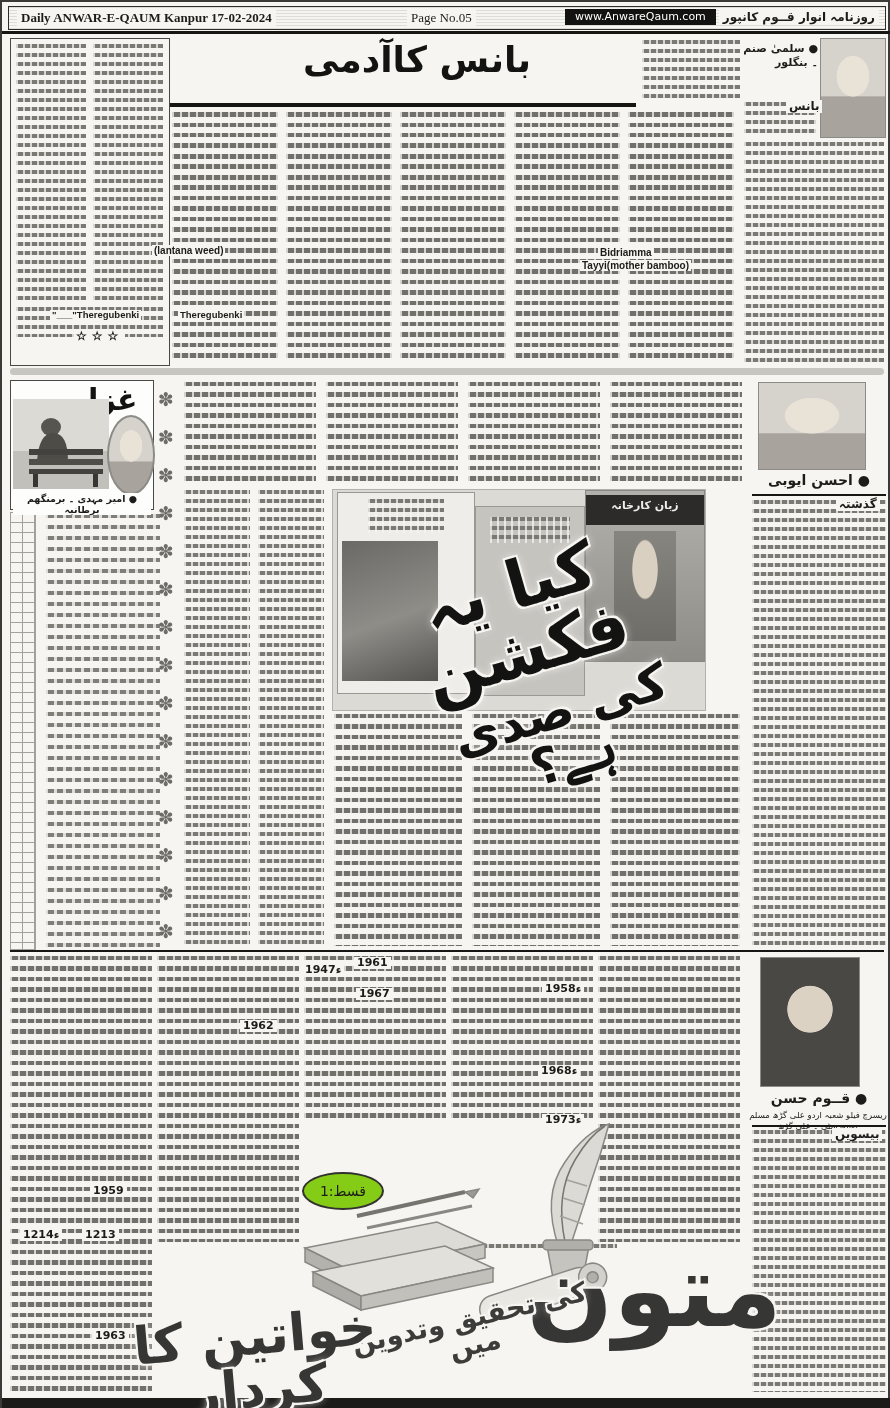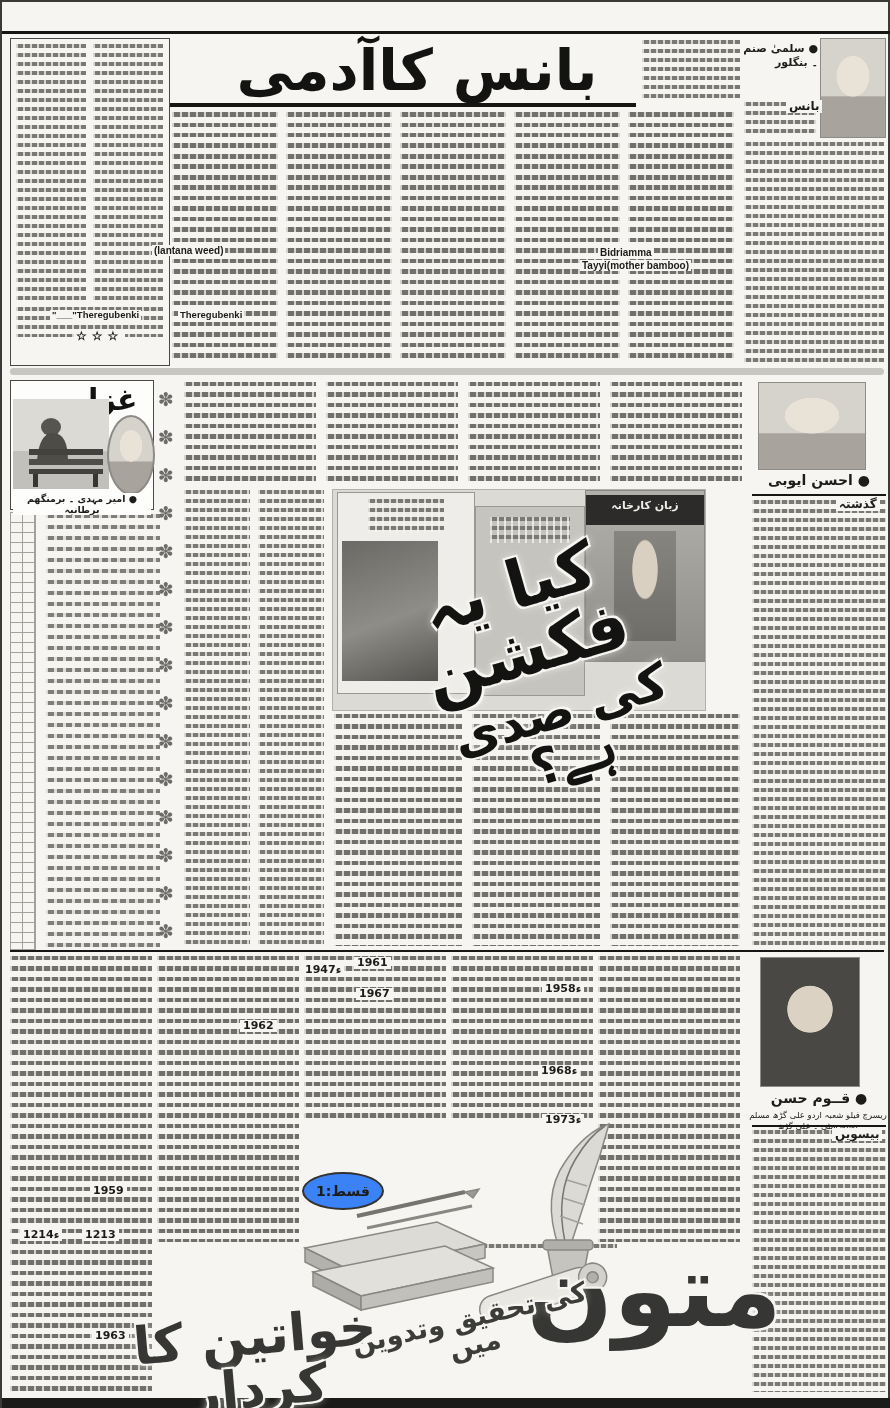--- a/index.html
+++ b/index.html
@@ -42,29 +42,35 @@
   .flowers{white-space:pre-line;text-align:center;color:#6e6c68;font-size:19px;line-height:38px}
   .hdrbox{background:repeating-linear-gradient(180deg,#dedcd7 0 1px,#f6f5f1 1px 3px);
         border:1px solid #2c2c2a;display:block}
   .coverbg{background:#dcdad5;border:1px solid #b2b0ab}
 </style>
 </head>
 <body>
 
 <div class="page">
 
+  <div class="abs hdrbox" style="left:6px;top:4px;width:876px;height:22px">
+    <span class="abs" style="left:8px;top:3px;font-family:'Liberation Serif',serif;font-size:13px;font-weight:bold;background:#f6f5f1;padding:0 4px">Daily ANWAR-E-QAUM Kanpur 17-02-2024</span>
+    <span class="abs" style="left:398px;top:3px;font-family:'Liberation Serif',serif;font-size:13px;background:#f6f5f1;padding:0 4px">Page No.05</span>
+    <span class="abs" style="left:556px;top:2px;background:#121210;color:#fff;font-size:11px;padding:1px 10px 2px">www.AnwareQaum.com</span>
+    <span class="abs rtl" style="right:6px;top:3px;font-size:12px;font-weight:bold;background:#f6f5f1;padding:0 4px">روزنامہ انوار قــوم کانپور</span>
+  </div>
   <div class="abs rule" style="left:0;top:29px;width:890px;height:3px"></div>
 
   <div class="abs" style="left:8px;top:36px;width:158px;height:326px;border:1px solid #4a4846;z-index:1">
     <div class="abs tx-sm" style="left:5px;top:5px;width:70px;height:258px"></div>
     <div class="abs tx-sm" style="left:82px;top:5px;width:70px;height:258px"></div>
     <div class="abs tx-sm" style="left:5px;top:268px;width:147px;height:30px"></div>
   </div>
 
-  <div class="abs rtl headline" style="left:200px;top:40px;width:430px;height:60px;font-size:57px">بانس کاآدمی</div>
+  <div class="abs rtl headline" style="left:200px;top:40px;width:430px;height:60px;font-size:36px">بانس کاآدمی</div>
   <div class="abs rule" style="left:168px;top:101px;width:466px;height:4px"></div>
   <div class="abs tx-sm" style="left:640px;top:38px;width:98px;height:60px"></div>
 
   <div class="abs tx" style="left:170px;top:110px;width:106px;height:252px"></div>
   <div class="abs tx" style="left:284px;top:110px;width:106px;height:252px"></div>
   <div class="abs tx" style="left:398px;top:110px;width:106px;height:252px"></div>
   <div class="abs tx" style="left:512px;top:110px;width:106px;height:252px"></div>
   <div class="abs tx" style="left:626px;top:110px;width:106px;height:252px"></div>
 
   <div class="abs rtl" style="left:740px;top:40px;width:76px;font-size:11px;font-weight:bold;line-height:1.3;text-align:right">● سلمیٰ صنم ۔ بنگلور</div>
@@ -165,22 +171,22 @@
   <span class="chip" style="left:354px;top:986px">1967</span>
   <span class="chip" style="left:238px;top:1018px">1962</span>
   <span class="chip" style="left:540px;top:981px">1958ء</span>
   <span class="chip" style="left:536px;top:1063px">1968ء</span>
   <span class="chip" style="left:540px;top:1112px">1973ء</span>
   <span class="chip" style="left:88px;top:1183px">1959</span>
   <span class="chip" style="left:18px;top:1227px">1214ء</span>
   <span class="chip" style="left:80px;top:1227px">1213</span>
   <span class="chip" style="left:90px;top:1328px">1963</span>
 
-  <div class="abs" style="left:300px;top:1170px;width:78px;height:34px;border:2px solid #33322f;border-radius:50%;background:#3b82f6;z-index:6;
-       display:flex;align-items:center;justify-content:center;font-size:14px;font-weight:bold">
+  <div class="abs" style="left:300px;top:1170px;width:78px;height:34px;border:2px solid #33322f;border-radius:50%;background:#84cc16;z-index:6;
+       display:flex;align-items:center;justify-content:center;font-size:14px;font-weight:normal">
     <span class="rtl">قسط:1</span>
   </div>
 
   <svg class="abs" style="left:295px;top:1118px;z-index:3" width="345" height="200" viewBox="0 0 345 200">
     <g stroke="#8a8883" stroke-width="1.5" fill="#e6e4df">
       <polygon points="8,128 140,102 188,124 56,152" fill="#dddbd5"></polygon>
       <polygon points="8,128 56,152 56,166 8,142" fill="#b4b2ac"></polygon>
       <polygon points="56,152 188,124 188,138 56,166" fill="#c8c6c0"></polygon>
       <polygon points="16,152 148,126 196,148 64,176" fill="#e2e0da"></polygon>
       <polygon points="16,152 64,176 64,190 16,166" fill="#aeaca6"></polygon>

